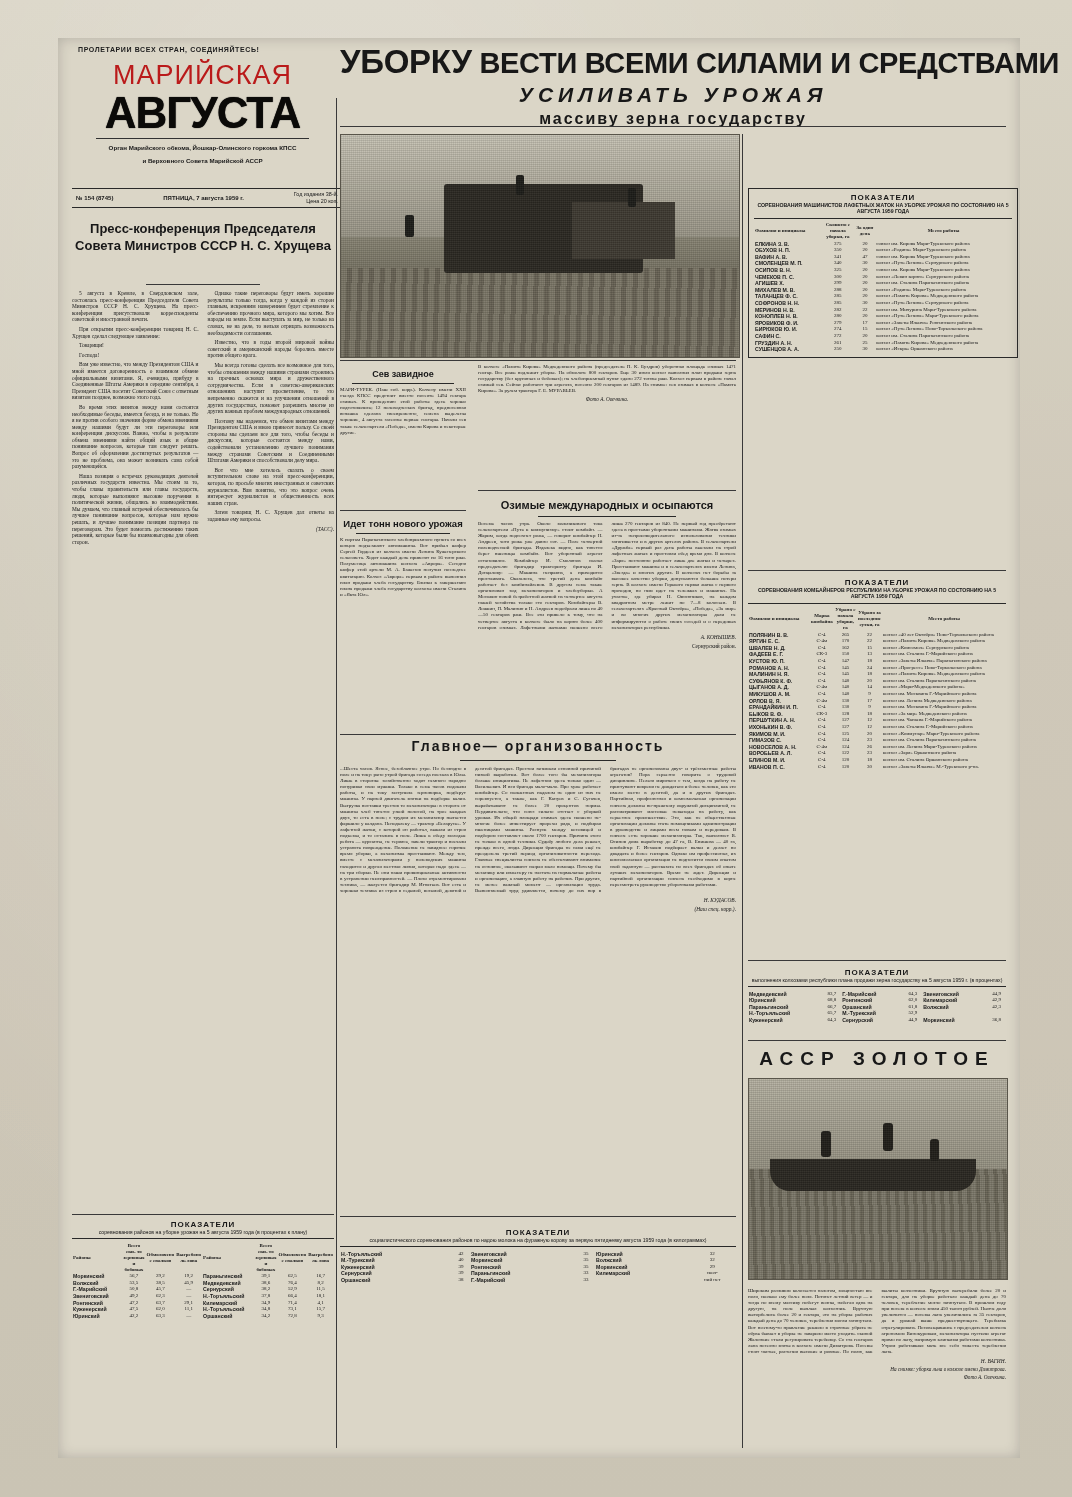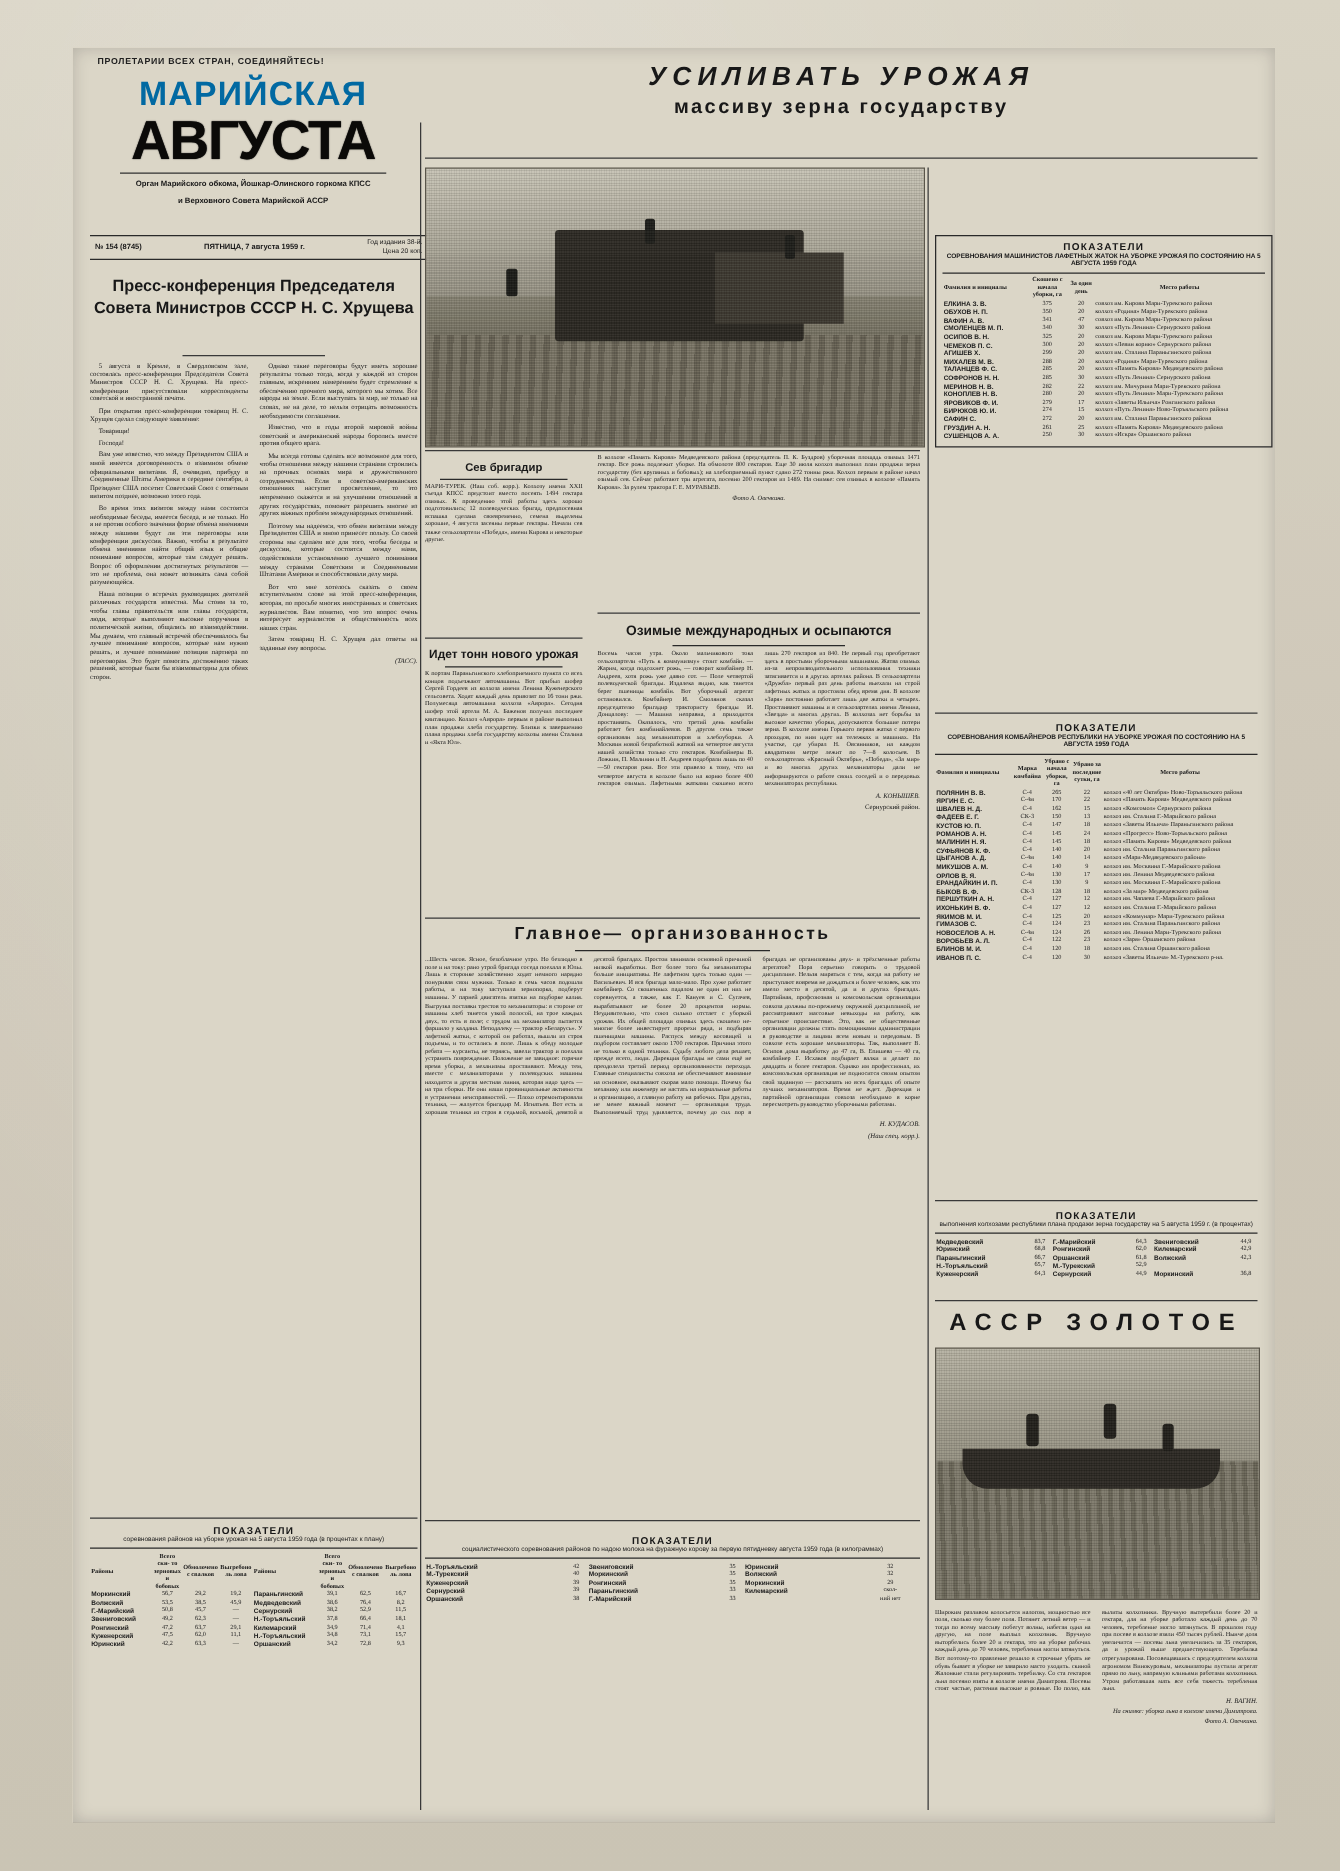--- a/index.html
+++ b/index.html
@@ -26,22 +26,22 @@
   .tiny{font-size:5.4px;line-height:6.6px;text-align:justify;}
   .micro{font-size:5px;line-height:6.1px;text-align:justify;}
 
   
   .prolet{
     position:absolute;left:20px;top:8px;font-size:7px;letter-spacing:.6px;
     font-family:"Liberation Sans", sans-serif;font-weight:bold;color:#222;
   }
   .mast{position:absolute;left:12px;top:22px;width:265px;text-align:center;}
   .mast .m1{
-    font-family:"Liberation Sans", sans-serif;font-weight:bold;
-    font-size:27px;letter-spacing:1px;color:#0369a1;
+    font-family:"Liberation Sans", sans-serif;font-weight:normal;
+    font-size:27px;letter-spacing:1px;color:#b91c1c;
   }
   .mast .m2{
     font-family:"Liberation Sans", sans-serif;font-weight:bold;
     font-size:44px;letter-spacing:-1px;line-height:44px;color:#0d0c0a;
     text-shadow:0 0 1px #000;
   }
   .mast .org{font-size:6.2px;line-height:7.6px;margin-top:5px;font-family:"Liberation Sans", sans-serif;font-weight:bold;}
   .mast .orgline{border-top:1px solid #333;margin:3px 26px;}
   .issuebar{
     position:absolute;left:14px;top:150px;width:262px;
@@ -269,38 +269,42 @@
           <td class="nm">Оршанский</td>
           <td class="num">34,2</td>
           <td class="num">72,8</td>
           <td class="num">9,3</td>
         </tr>
       </tbody>
         </table>
     </div>
 
     <div class="mainhead">
+      <div class="l1">
+        <span class="big">УБОРКУ</span>
+        <span>ВЕСТИ ВСЕМИ СИЛАМИ И СРЕДСТВАМИ</span>
+      </div>
       <div class="l2">УСИЛИВАТЬ УРОЖАЯ</div>
       <div class="l3">массиву зерна государству</div>
     </div>
     <div class="hline" style="left:282px;top:88px;width:666px;"></div>
 
     <div class="photo photo1">
       <div class="ph1-sky"></div>
       <div class="ph1-ground"></div>
       <div class="ph1-mach"></div>
       <div class="ph1-mach2"></div>
       <div class="ph1-p1"></div>
         <div class="ph1-p2"></div>
         <div class="ph1-p3"></div>
       <div class="ph-grain"></div>
     </div>
 
     <div class="col" style="left:282px;top:330px;width:126px;">
-      <div class="subhead2">Сев бригадир</div>
+      <div class="subhead2">Сев завидное</div>
       <div class="hline" style="position:static;border-top:1px solid #2b2b2b;margin:3px 12px;"></div>
       <div class="micro">МАРИ-ТУРЕК. (Наш соб. корр.). Колхозу имени XXII съезда КПСС предстоит вместо посеять 1494 гектара озимых. К проведению этой работы здесь хорошо подготовились; 12 полеводческих бригад, предпосевная вспашка сделана своевременно, семена выделены хорошие, 4 августа засеяны первые гектары. Начали сев также сельхозартели «Победа», имени Кирова и некоторые другие.</div>
     </div>
 
     <div class="col" style="left:420px;top:326px;width:258px;">
       <div class="micro">В колхозе «Память Кирова» Медведевского района (председатель П. К. Буздров) уборочная площадь озимых 1471 гектар. Все рожь подлежит уборке. На обмолоте 800 гектаров. Еще 30 июля колхоз выполнил план продажи зерна государству (без крупяных и бобовых); на хлебоприемный пункт сдано 272 тонны ржи. Колхоз первым в районе начал озимый сев. Сейчас работают три агрегата, посеяно 200 гектаров из 1489. На снимке: сев озимых в колхозе «Память Кирова». За рулем трактора Г. Е. МУРАВЬЕВ.</div>
       <div class="cap">Фото А. Овечкина.</div>
     </div>
 
     <div class="col" style="left:282px;top:480px;width:126px;">

